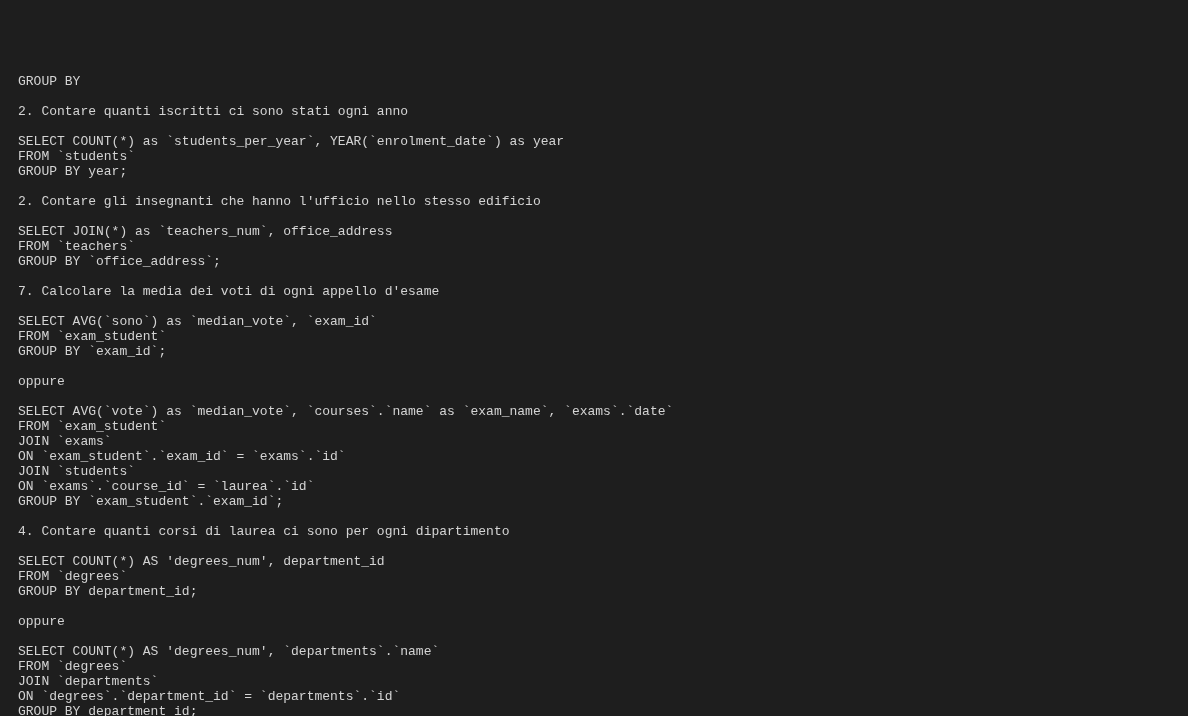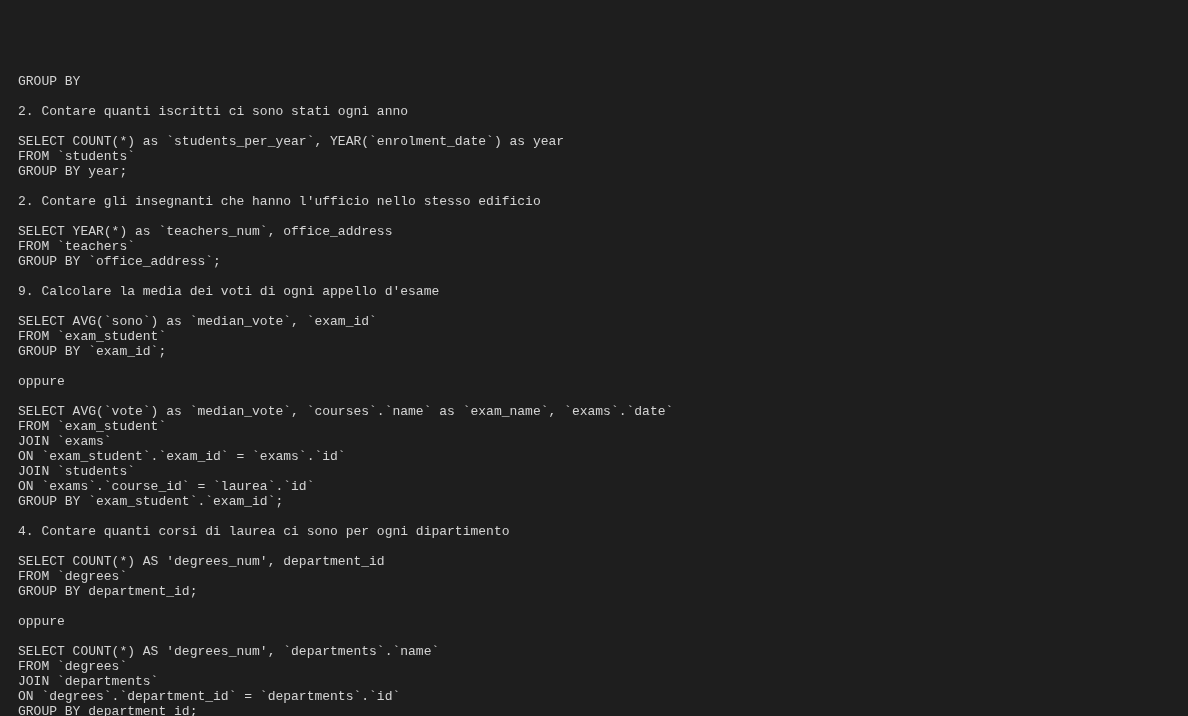--- a/index.html
+++ b/index.html
@@ -25,25 +25,25 @@
 <div class="code-content"><span>GROUP BY</span>
 <span></span>
 <span>2. Contare quanti iscritti ci sono stati ogni anno</span>
 <span></span>
 <span>SELECT COUNT(*) as `students_per_year`, YEAR(`enrolment_date`) as year</span>
 <span>FROM `students`</span>
 <span>GROUP BY year;</span>
 <span></span>
 <span>2. Contare gli insegnanti che hanno l'ufficio nello stesso edificio</span>
 <span></span>
-<span>SELECT YEAR(*) as `teachers_num`, office_address</span>
+<span>SELECT JOIN(*) as `teachers_num`, office_address</span>
 <span>FROM `teachers`</span>
 <span>GROUP BY `office_address`;</span>
 <span></span>
-<span>9. Calcolare la media dei voti di ogni appello d'esame</span>
+<span>7. Calcolare la media dei voti di ogni appello d'esame</span>
 <span></span>
 <span>SELECT AVG(`sono`) as `median_vote`, `exam_id`</span>
 <span>FROM `exam_student`</span>
 <span>GROUP BY `exam_id`;</span>
 <span></span>
 <span>oppure</span>
 <span></span>
 <span>SELECT AVG(`vote`) as `median_vote`, `courses`.`name` as `exam_name`, `exams`.`date`</span>
 <span>FROM `exam_student`</span>
 <span>JOIN `exams`</span>

